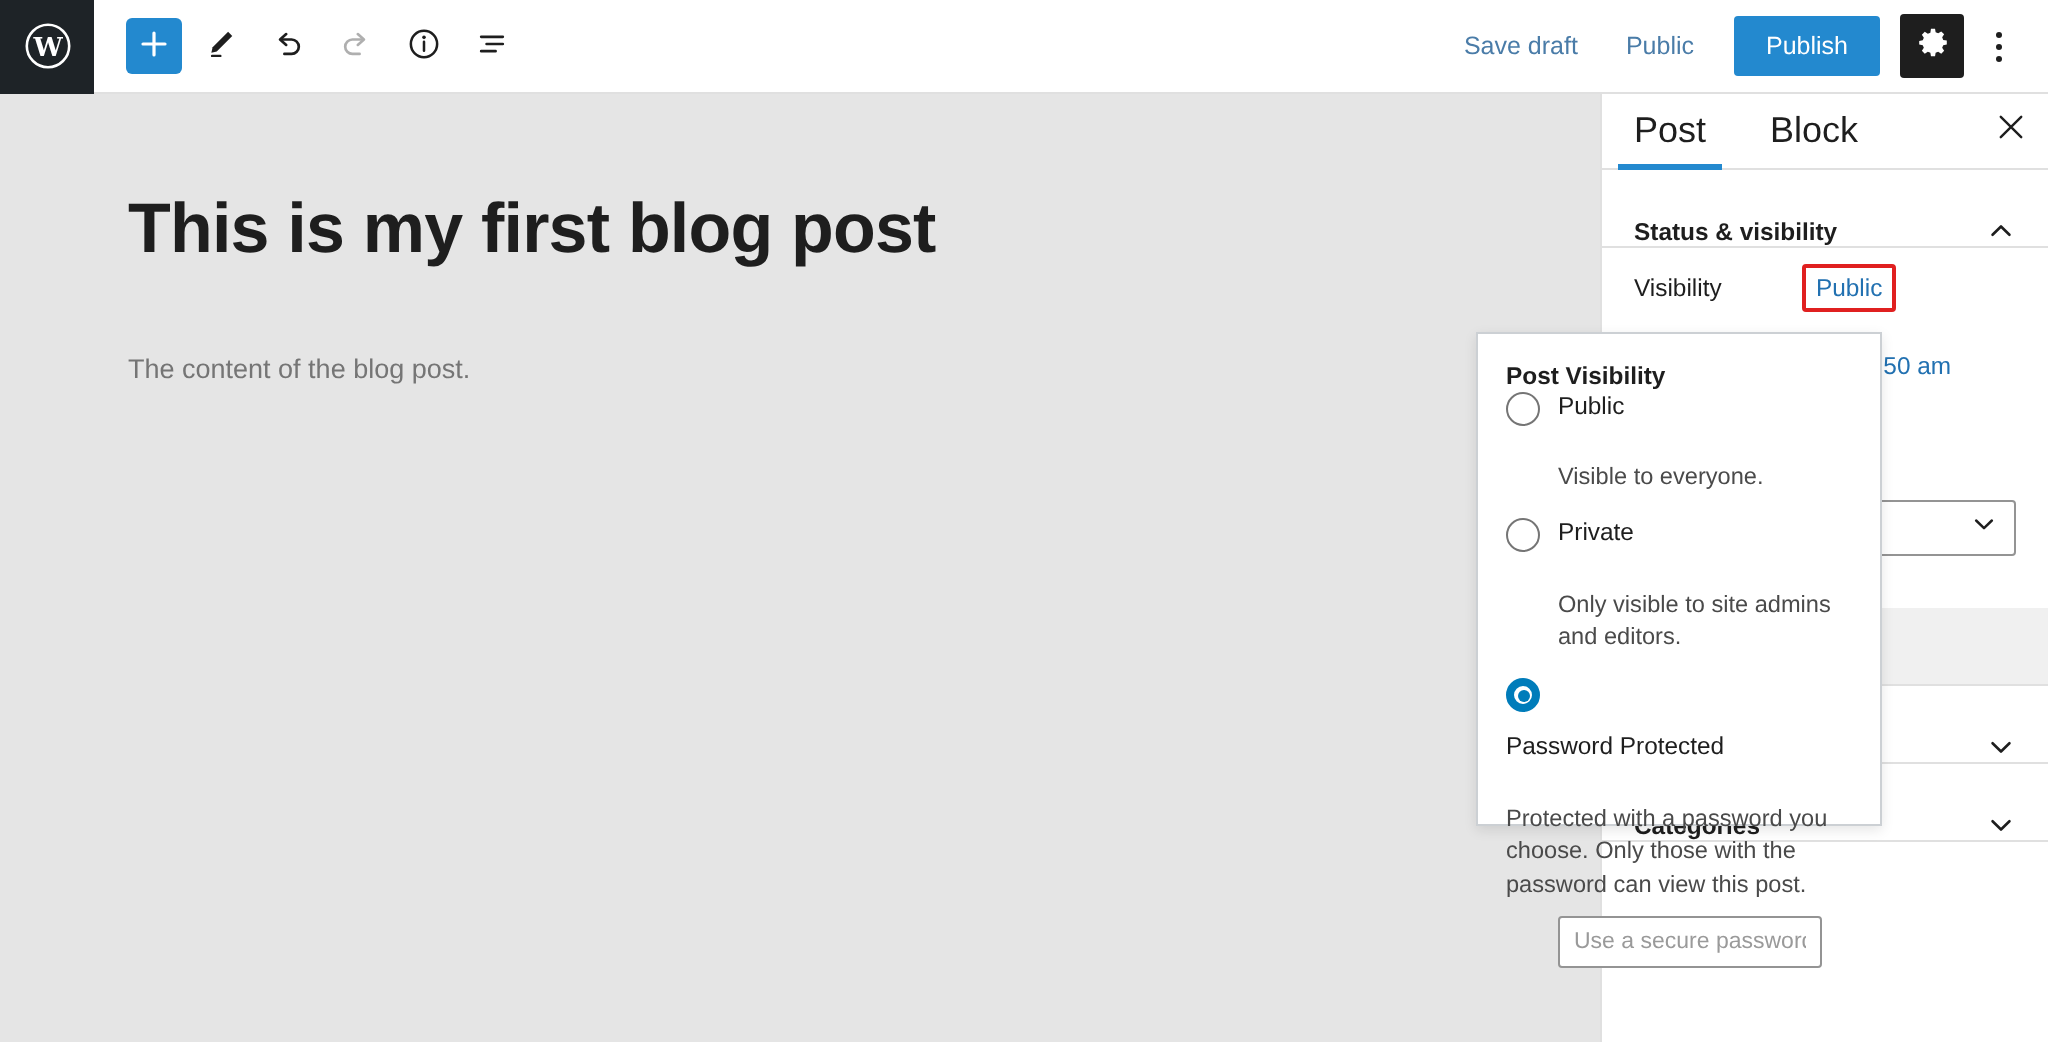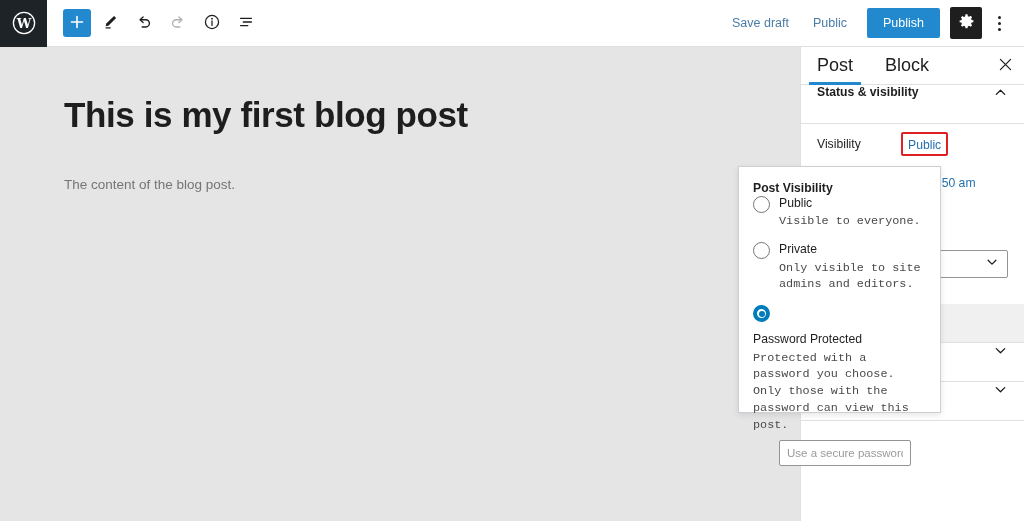--- a/index.html
+++ b/index.html
@@ -88,21 +88,21 @@
   .sb-tab.active::after {
     content: ""; position: absolute; left: 8px; right: 8px; bottom: -1px;
     height: 3px; background: #2389cf;
   }
   .sb-close {
     margin-left: auto; width: 38px; display: flex; align-items: center;
     justify-content: center; background: none; border: none; cursor: pointer;
     color: #1e1e1e; font-size: 15px;
   }
   .panel-head {
-    height: 39px; display: flex; align-items: flex-start; padding: 0 16px;
+    height: 39px; display: flex; align-items: flex-end; padding: 0 16px;
     border-bottom: 1px solid #e0e0e0; cursor: pointer; background: #fff;
   }
   .panel-head.hovered { background: #f0f0f0; }
   .panel-title { font-size: 12.2px; font-weight: bold; color: #1e1e1e; }
   .panel-chev { margin-left: auto; color: #1e1e1e; display:flex; }
   .row {
     display: flex; align-items: center; padding: 8px 16px; min-height: 34px;
   }
   .row-label { font-size: 12.2px; color: #1e1e1e; width: 84px; flex: 0 0 auto; }
   .row-value { font-size: 12.2px; color: #2271b1; cursor: pointer; }
@@ -134,21 +134,21 @@
     flex: 0 0 auto; margin-top: 1px;
     display: flex; align-items: center; justify-content: center;
     cursor: pointer;
   }
   .radio.checked { border-color: #007cba; border-width: 4px; background: #fff; }
   .radio.checked::after {
     content: ""; width: 6px; height: 6px; border-radius: 50%; background: #007cba;
   }
   .vis-text { flex: 1 1 auto; }
   .vis-name { font-size: 12.2px; color: #1e1e1e; line-height: 1.35; }
-  .vis-desc { font-size: 11.8px; color: #4a4a4a; line-height: 1.42; margin-top: 2px; font-family: Liberation Mono, monospace; }
+  .vis-desc { font-size: 11.8px; color: #4a4a4a; line-height: 1.42; margin-top: 19px; }
   .pw-input {
     width: 132px; height: 26px; border: 1px solid #949494; border-radius: 2px;
     margin-left: 26px; margin-top: 5px; padding: 0 7px;
     font-size: 11.5px; color: #1e1e1e; font-family: "Liberation Sans", sans-serif;
     background: #fff;
   }
   .pw-input::placeholder { color: #9a9a9a; }
 </style>
 </head>
 <body>

